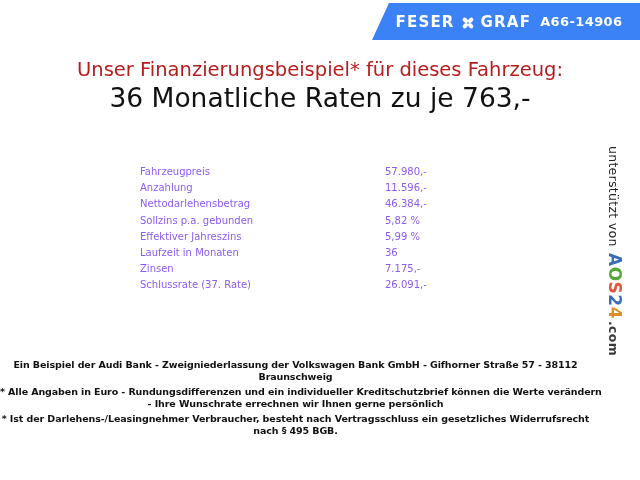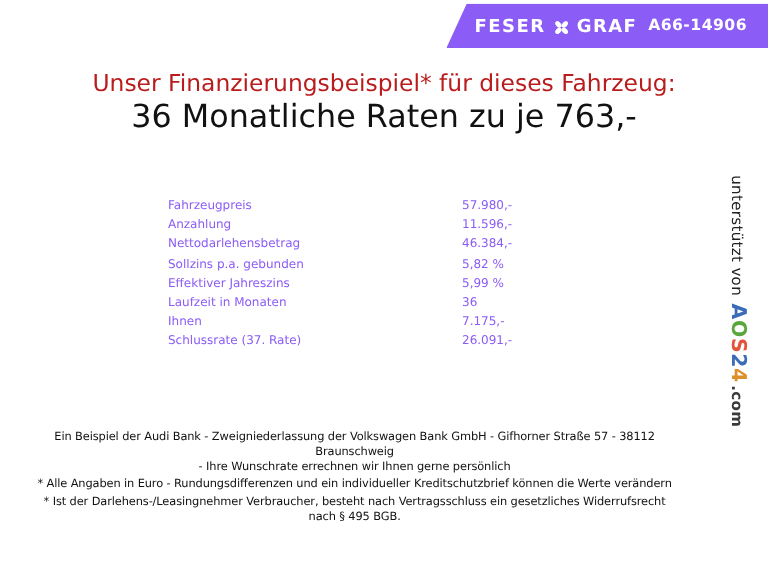--- a/index.html
+++ b/index.html
@@ -4,21 +4,21 @@
 <style>
   html,body{margin:0;padding:0;}
   body{
     width:640px;height:480px;position:relative;overflow:hidden;
     background:#ffffff;color:#141414;
     font-family:"DejaVu Sans","Liberation Sans",sans-serif;
   }
   
   .banner{
     position:absolute;top:3px;right:0;width:268px;height:37px;
-    background:#8b5cf6;
+    background:#3b82f6;
     clip-path:polygon(17px 0,100% 0,100% 100%,0 100%);
     display:flex;align-items:center;justify-content:center;
     color:#fff;padding-left:6px;box-sizing:border-box;
   }
   .brand{font-weight:bold;font-size:15px;letter-spacing:1.2px;}
   .clover{display:inline-flex;margin:0 5px;position:relative;top:1px;}
   .code{font-size:13px;font-weight:600;margin-left:9px;letter-spacing:.4px;}
   
   .h1{padding-top:58px;text-align:center;font-size:19.5px;color:#b91c1c;}
   .h2{text-align:center;font-size:26.5px;margin-top:1px;color:#111;}
@@ -30,21 +30,21 @@
     position:absolute;left:505px;top:241px;width:220px;height:20px;
     transform:rotate(90deg);transform-origin:center;
     white-space:nowrap;text-align:center;font-size:12.5px;color:#222;
     letter-spacing:.3px;
   }
   .wm-logo{font-size:17px;font-weight:bold;letter-spacing:.5px;margin:0 2px;}
   .wm-com{font-size:12.5px;font-weight:600;color:#3a3a3a;}
   
   .footer{
     position:absolute;left:0;top:359px;width:591px;text-align:center;
-    font-size:9.5px;font-weight:normal;line-height:12.4px;color:#111;
+    font-size:9.5px;font-weight:bold;line-height:12.4px;color:#111;
     letter-spacing:-0.1px;
   }
   .fline{white-space:nowrap;}
   .fline.gap{margin-top:2px;}
 </style>
 </head>
 <body>
 
 <div>
 
@@ -86,35 +86,35 @@
     </div>
     <div class="frow">
       <span>Effektiver Jahreszins</span>
       <span>5,99 %</span>
     </div>
     <div class="frow">
       <span>Laufzeit in Monaten</span>
       <span>36</span>
     </div>
     <div class="frow">
-      <span>Ihnen</span>
+      <span>Zinsen</span>
       <span>7.175,-</span>
     </div>
     <div class="frow">
       <span>Schlussrate (37. Rate)</span>
       <span>26.091,-</span>
     </div>
   </div>
 
   <div class="watermark">
     <span>unterstützt von </span><span class="wm-logo"><span style="color:#3b6cb7">A</span><span style="color:#58a63c">O</span><span style="color:#e1563a">S</span><span style="color:#3b6cb7">2</span><span style="color:#dd8f2a">4</span></span><span class="wm-com">.com</span>
   </div>
 
   <div class="footer">
     <div class="fline">Ein Beispiel der Audi Bank - Zweigniederlassung der Volkswagen Bank GmbH - Gifhorner Straße 57 - 38112</div>
     <div class="fline">Braunschweig</div>
+    <div class="fline gap">* Alle Angaben in Euro - Rundungsdifferenzen und ein individueller Kreditschutzbrief können die Werte verändern</div>
     <div class="fline">- Ihre Wunschrate errechnen wir Ihnen gerne persönlich</div>
-    <div class="fline gap">* Alle Angaben in Euro - Rundungsdifferenzen und ein individueller Kreditschutzbrief können die Werte verändern</div>
     <div class="fline gap">* Ist der Darlehens-/Leasingnehmer Verbraucher, besteht nach Vertragsschluss ein gesetzliches Widerrufsrecht</div>
     <div class="fline">nach § 495 BGB.</div>
   </div>
 
 </div>
 
 </body></html>

